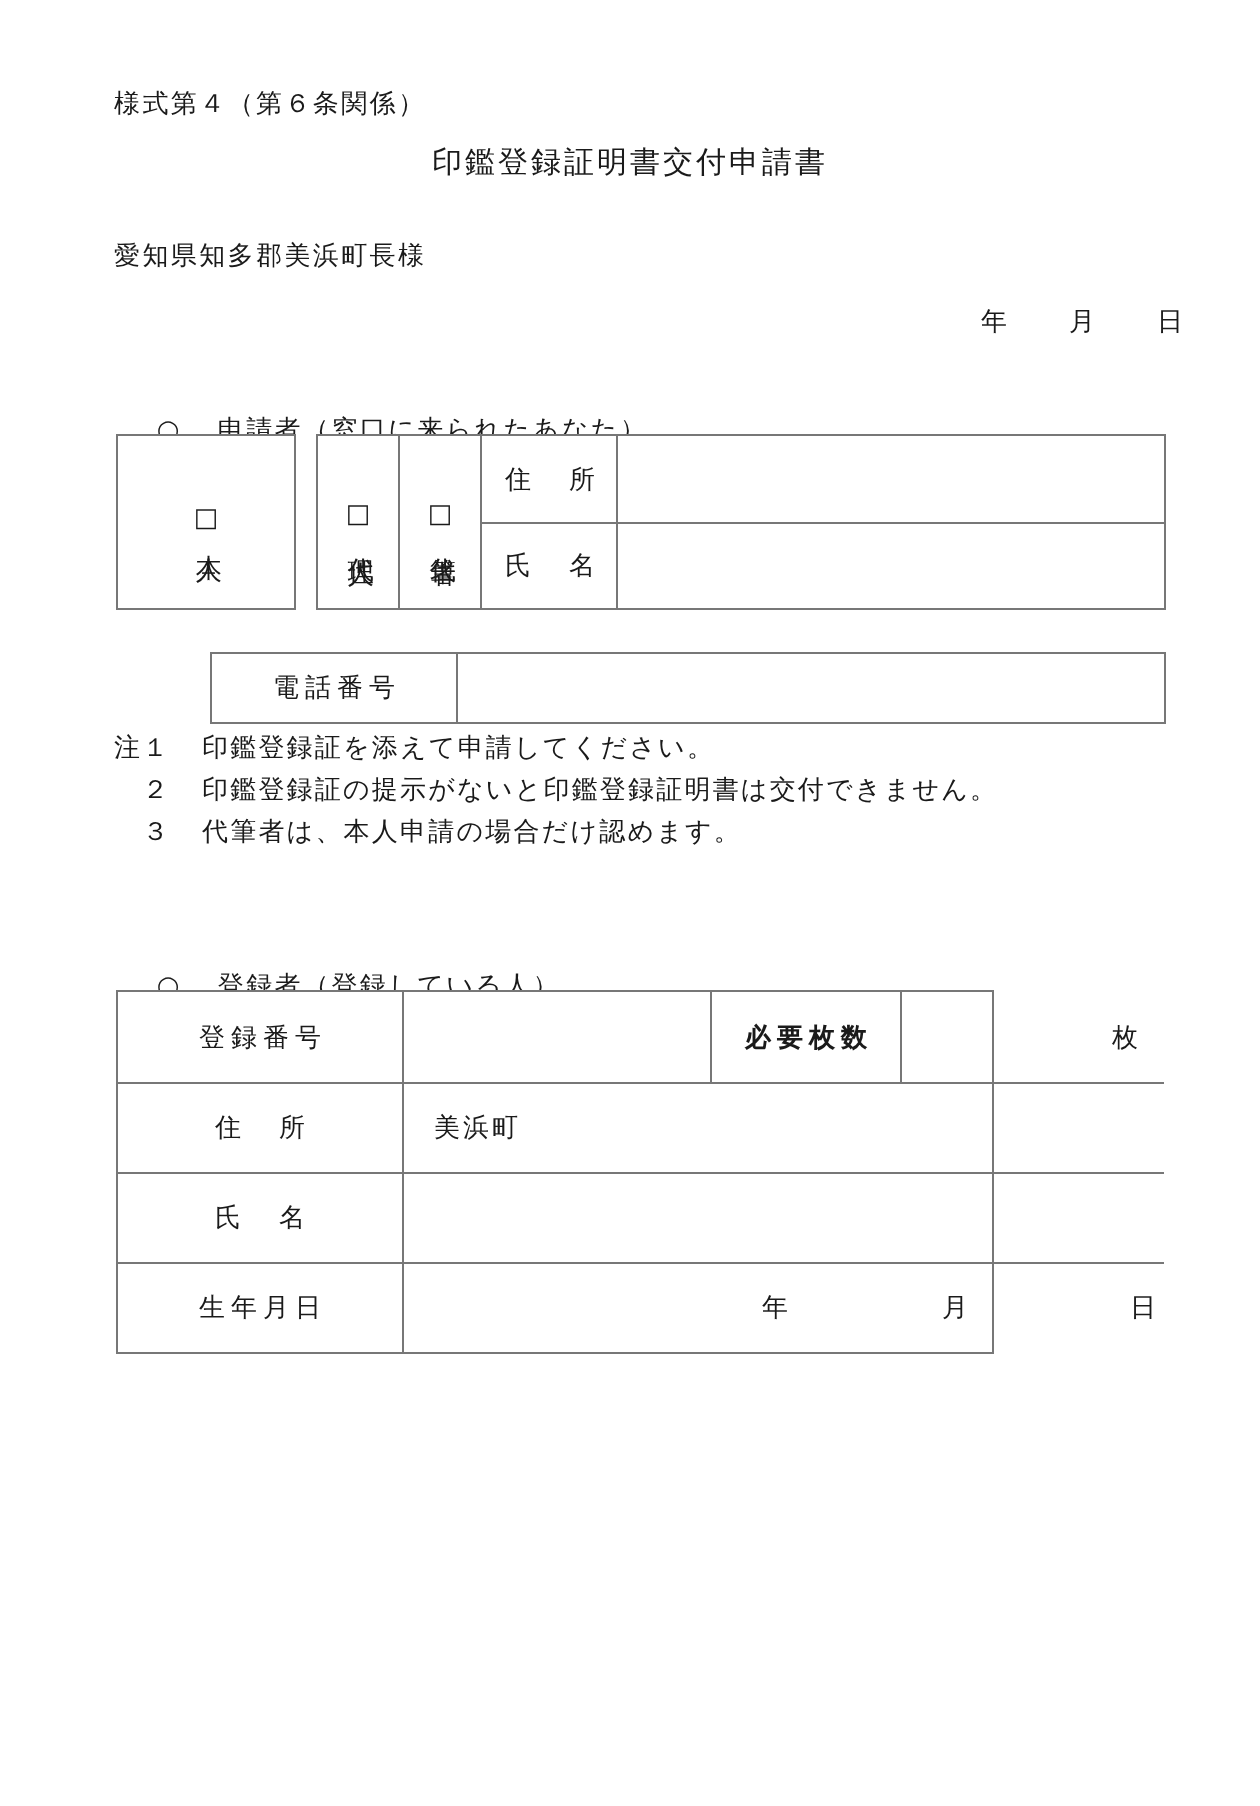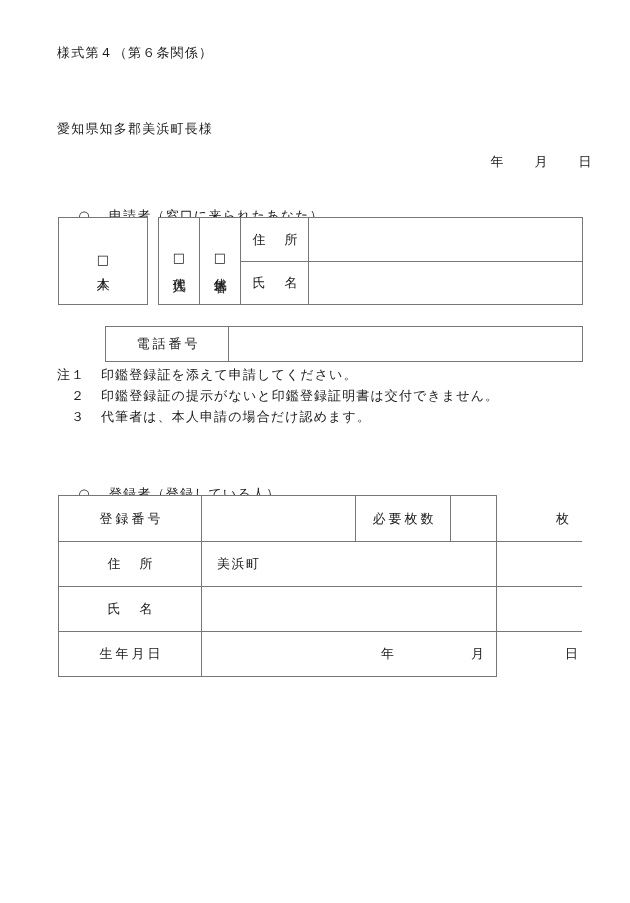--- a/index.html
+++ b/index.html
@@ -160,21 +160,21 @@
   }
   #registrant-grid .vL  { left: 142px; top: 0;   height: 180px; }
   #registrant-grid .vM  { left: 296px; top: 0;   height: 45px; }
   #registrant-grid .vR  { left: 391px; top: 0;   height: 45px; }
   #registrant-grid .hr1 { left: 0; top: 45px;  width: 523px; }
   #registrant-grid .hr2 { left: 0; top: 90px;  width: 523px; }
   #registrant-grid .hr3 { left: 0; top: 135px; width: 523px; }
 
   #reg-label-number { left: 0px;   top: 0px;   width: 142px; height: 45px; }
   #reg-value-number { left: 143px; top: 0px;   width: 153px; height: 45px; }
-  #reg-label-count  { left: 297px; top: 0px;   width: 94px;  height: 45px; }
+  #reg-label-count  { left: 297px; top: 0px;   width: 94px;  height: 45px; font-weight: bold; }
   #reg-value-count  {
     left: 392px; top: 0px; width: 131px; height: 45px;
     justify-content: flex-end;
     padding-right: 12px;
     letter-spacing: 1px;
   }
   #reg-label-addr   { left: 0px;   top: 45px;  width: 142px; height: 45px; }
   #reg-value-addr   {
     left: 143px; top: 45px; width: 380px; height: 45px;
     justify-content: flex-start;
@@ -193,20 +193,21 @@
   #reg-value-birth .d-m { position: absolute; left: 266px; letter-spacing: 1px; }
   #reg-value-birth .d-d { position: absolute; left: 360px; letter-spacing: 1px; }
 </style>
 </head>
 <body>
 
 <div class="page">
 
   <div class="abs form-no">様式第４（第６条関係）</div>
 
+  <div class="abs doc-title">印鑑登録証明書交付申請書</div>
 
   <div class="abs addressee">愛知県知多郡美浜町長様</div>
 
   <div class="abs section-head" id="sec-applicant-head">
     <span class="mark">○</span><span>申請者（窓口に来られたあなた）</span>
   </div>
 
   <div class="abs date-line">
     <span>年</span><span class="gap"></span><span>月</span><span class="gap"></span><span>日</span>
   </div>

